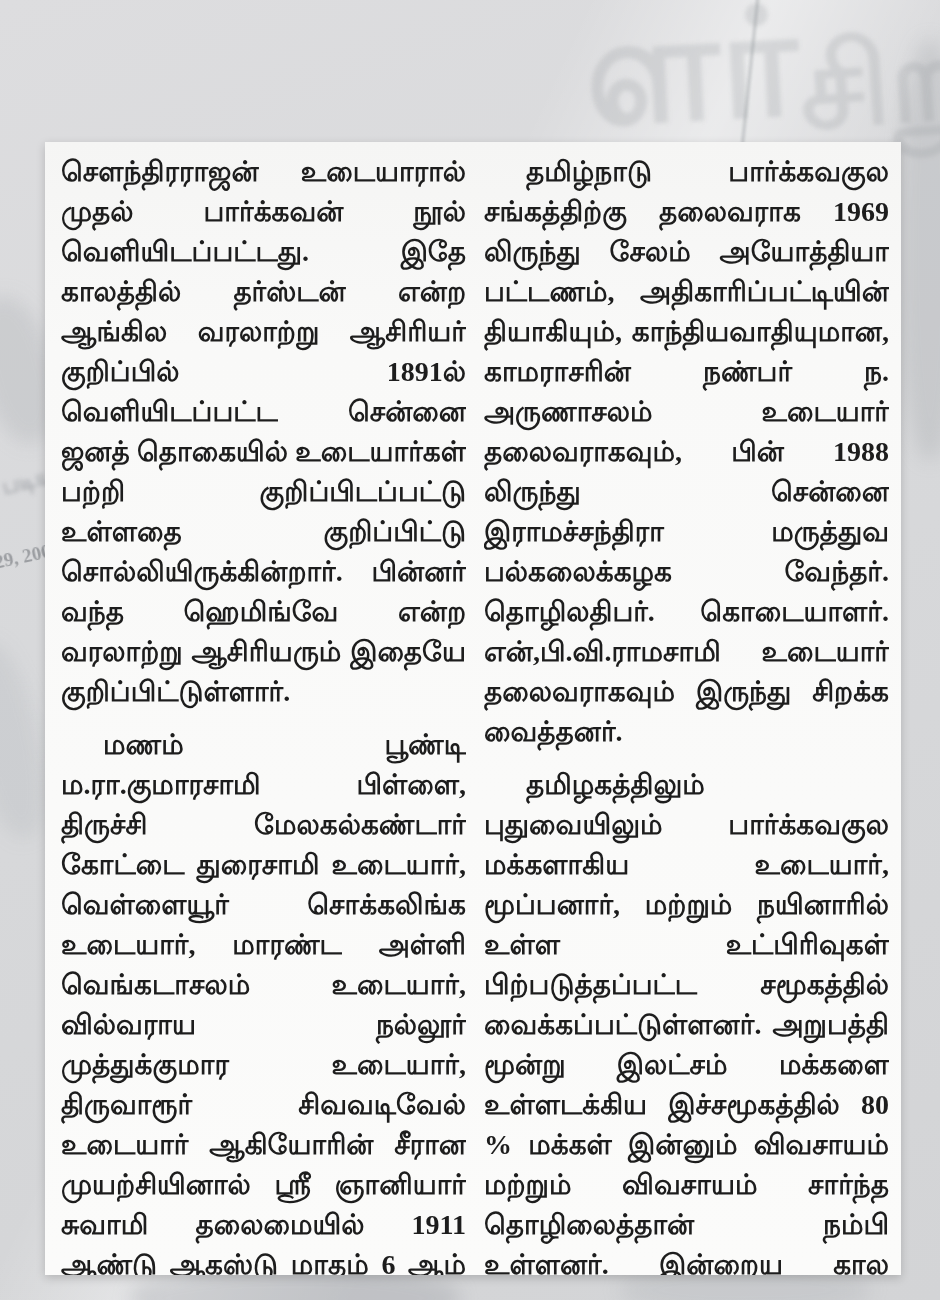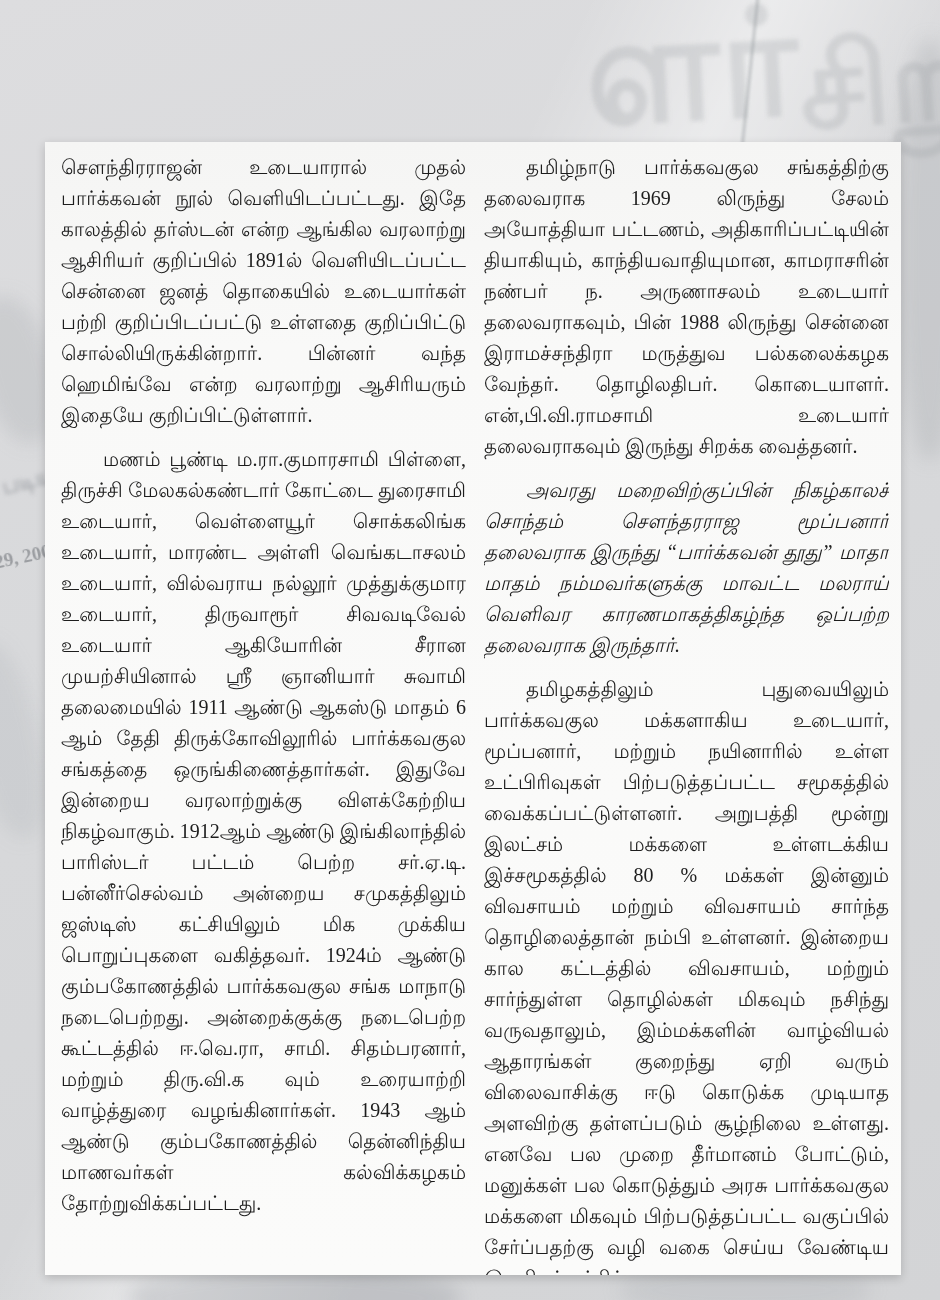--- a/index.html
+++ b/index.html
@@ -24,21 +24,21 @@
   .blob-c{top:1268px;left:130px;width:330px;height:60px;background:rgba(140,145,150,.28);}
   .blob-d{top:1265px;left:620px;width:250px;height:50px;background:rgba(150,155,160,.18);}
   .blob-e{top:40px;right:-20px;width:60px;height:420px;background:rgba(150,155,160,.25);}
 
   
   .page{position:absolute;left:45px;top:142px;width:856px;height:1133px;box-sizing:border-box;
         background:linear-gradient(180deg,#f5f5f4 0%,#f9f9f8 18%,#fbfbfa 100%);
         box-shadow:0 3px 9px rgba(0,0,0,.18);
         padding:10px 12px 0 16px;overflow:hidden;}
   .columns{display:flex;gap:18px;height:100%;overflow:hidden;}
-  .col{flex:1;min-width:0;text-align:justify;font-size:20px;line-height:31px;color:#1d1d1d;overflow:hidden;}
+  .col{flex:1;min-width:0;text-align:justify;font-size:28px;line-height:40px;color:#1d1d1d;overflow:hidden;font-weight:bold;}
   .col p{margin:0 0 13px;text-align:justify;overflow-wrap:break-word;}
   .indent{text-indent:42px;}
   .ital{font-style:italic;}
 </style>
 </head>
 <body>
 
 <div class="scene">
 
   <div class="ghost ghost-masthead-left">ளர்</div>
@@ -56,20 +56,19 @@
     <div class="columns">
 
       <div class="col">
         <p>சௌந்திரராஜன் உடையாரால் முதல் பார்க்கவன் நூல் வெளியிடப்பட்டது. இதே காலத்தில் தர்ஸ்டன் என்ற ஆங்கில வரலாற்று ஆசிரியர் குறிப்பில் 1891ல் வெளியிடப்பட்ட சென்னை ஜனத் தொகையில் உடையார்கள் பற்றி குறிப்பிடப்பட்டு உள்ளதை குறிப்பிட்டு சொல்லியிருக்கின்றார். பின்னர் வந்த ஹெமிங்வே என்ற வரலாற்று ஆசிரியரும் இதையே குறிப்பிட்டுள்ளார்.</p>
         <p class="indent">மணம் பூண்டி ம.ரா.குமாரசாமி பிள்ளை, திருச்சி மேலகல்கண்டார் கோட்டை துரைசாமி உடையார், வெள்ளையூர் சொக்கலிங்க உடையார், மாரண்ட அள்ளி வெங்கடாசலம் உடையார், வில்வராய நல்லூர் முத்துக்குமார உடையார், திருவாரூர் சிவவடிவேல் உடையார் ஆகியோரின் சீரான முயற்சியினால் ஸ்ரீ ஞானியார் சுவாமி தலைமையில் 1911 ஆண்டு ஆகஸ்டு மாதம் 6 ஆம் தேதி திருக்கோவிலூரில் பார்க்கவகுல சங்கத்தை ஒருங்கிணைத்தார்கள். இதுவே இன்றைய வரலாற்றுக்கு விளக்கேற்றிய நிகழ்வாகும். 1912ஆம் ஆண்டு இங்கிலாந்தில் பாரிஸ்டர் பட்டம் பெற்ற சர்.ஏ.டி. பன்னீர்செல்வம் அன்றைய சமுகத்திலும் ஜஸ்டிஸ் கட்சியிலும் மிக முக்கிய பொறுப்புகளை வகித்தவர். 1924ம் ஆண்டு கும்பகோணத்தில் பார்க்கவகுல சங்க மாநாடு நடைபெற்றது. அன்றைக்குக்கு நடைபெற்ற கூட்டத்தில் ஈ.வெ.ரா, சாமி. சிதம்பரனார், மற்றும் திரு.வி.க வும் உரையாற்றி வாழ்த்துரை வழங்கினார்கள். 1943 ஆம் ஆண்டு கும்பகோணத்தில் தென்னிந்திய மாணவர்கள் கல்விக்கழகம் தோற்றுவிக்கப்பட்டது.</p>
 
       </div>
 
       <div class="col">
         <p class="indent">தமிழ்நாடு பார்க்கவகுல சங்கத்திற்கு தலைவராக 1969 லிருந்து சேலம் அயோத்தியா பட்டணம், அதிகாரிப்பட்டியின் தியாகியும், காந்தியவாதியுமான, காமராசரின் நண்பர் ந. அருணாசலம் உடையார் தலைவராகவும், பின் 1988 லிருந்து சென்னை இராமச்சந்திரா மருத்துவ பல்கலைக்கழக வேந்தர். தொழிலதிபர். கொடையாளர். என்,பி.வி.ராமசாமி உடையார் தலைவராகவும் இருந்து சிறக்க வைத்தனர்.</p>
-        <p class="indent ital">அவரது மறைவிற்குப்பின் நிகழ்காலச் சொந்தம் சௌந்தரராஜ மூப்பனார் தலைவராக இருந்து “பார்க்கவன் தூது” மாதா மாதம் நம்மவர்களுக்கு மாவட்ட மலராய் வெளிவர காரணமாகத்திகழ்ந்த ஒப்பற்ற தலைவராக இருந்தார்.</p>
         <p class="indent">தமிழகத்திலும் புதுவையிலும் பார்க்கவகுல மக்களாகிய உடையார், மூப்பனார், மற்றும் நயினாரில் உள்ள உட்பிரிவுகள் பிற்படுத்தப்பட்ட சமூகத்தில் வைக்கப்பட்டுள்ளனர். அறுபத்தி மூன்று இலட்சம் மக்களை உள்ளடக்கிய இச்சமூகத்தில் 80 % மக்கள் இன்னும் விவசாயம் மற்றும் விவசாயம் சார்ந்த தொழிலைத்தான் நம்பி உள்ளனர். இன்றைய கால கட்டத்தில் விவசாயம், மற்றும் சார்ந்துள்ள தொழில்கள் மிகவும் நசிந்து வருவதாலும், இம்மக்களின் வாழ்வியல் ஆதாரங்கள் குறைந்து ஏறி வரும் விலைவாசிக்கு ஈடு கொடுக்க முடியாத அளவிற்கு தள்ளப்படும் சூழ்நிலை உள்ளது. எனவே பல முறை தீர்மானம் போட்டும், மனுக்கள் பல கொடுத்தும் அரசு பார்க்கவகுல மக்களை மிகவும் பிற்படுத்தப்பட்ட வகுப்பில் சேர்ப்பதற்கு வழி வகை செய்ய வேண்டிய இறுதிகட்டத்திற்கு தள்ளப்பட்டிருக்கின்றார்கள்.</p>
 
       </div>
 
     </div>
   </div>
 </div>
 
 </body></html>

